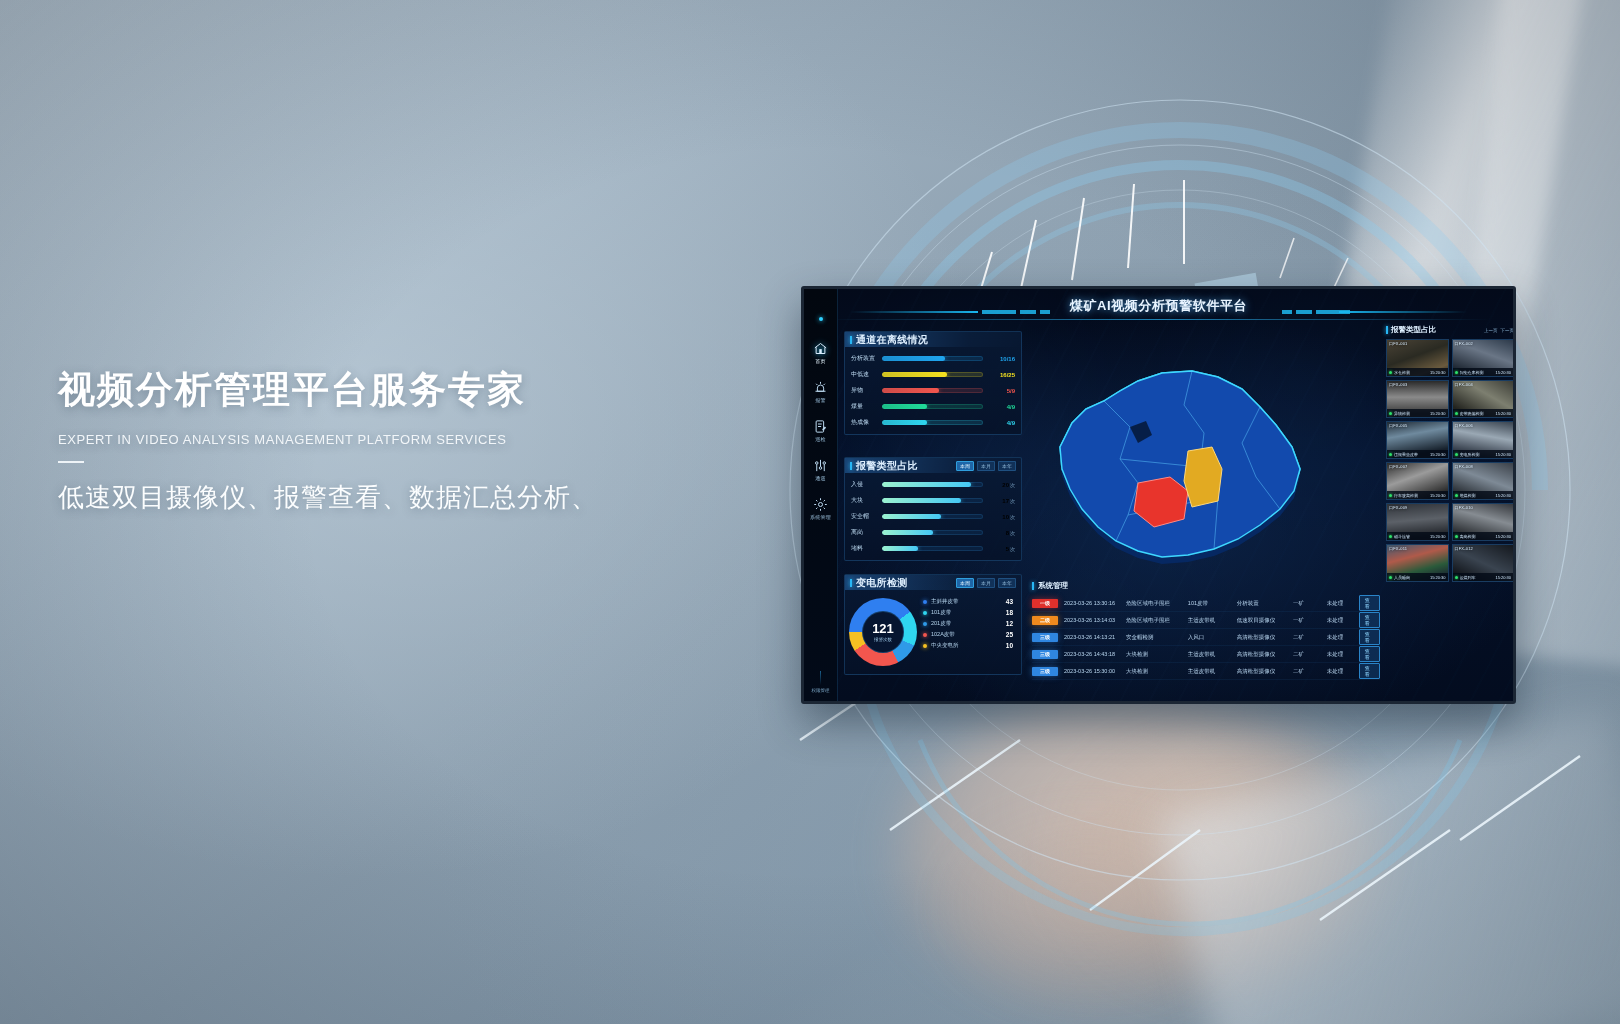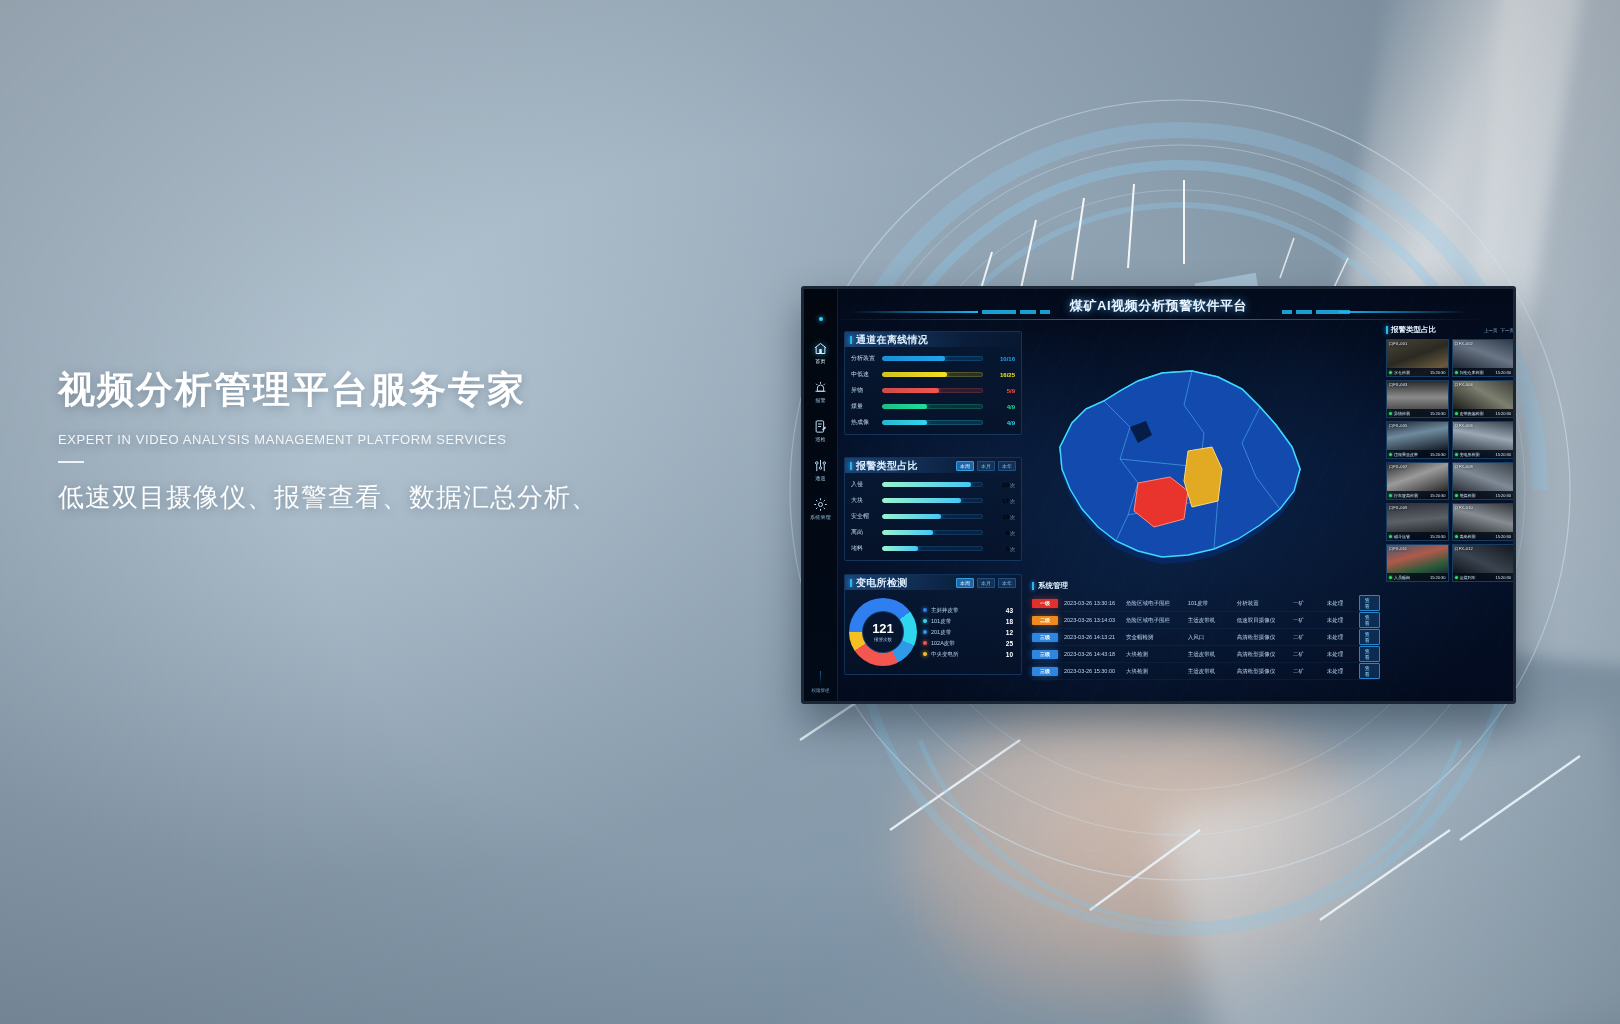--- a/index.html
+++ b/index.html
@@ -151,21 +151,21 @@
   .row { display: flex; align-items: center; gap: 5px; }
   .row .nm { width: 26px; font-size: 6px; color: #bcd9f0; white-space: nowrap; }
   .row .track {
     flex: 1; height: 5px; border-radius: 3px; position: relative; overflow: hidden;
   }
   .row .fill { position: absolute; left: 0; top: 0; bottom: 0; border-radius: 3px; }
   .row .val { width: 27px; text-align: right; font-size: 6px; font-weight: 700; white-space: nowrap; }
   .row .val .u { font-size: 5px; font-weight: 400; color: #7fa8c8; margin-left: 1px; }
 
   
-  #area-body { display: flex; padding: 8px 6px 8px 4px; gap: 6px; align-items: center; }
+  #area-body { display: flex; padding: 8px 6px 8px 4px; gap: 6px; }
   #donut-wrap { position: relative; width: 68px; height: 68px; flex: none; }
   #donut { width: 68px; height: 68px; border-radius: 50%; }
   #donut-hole {
     position: absolute; left: 13px; top: 13px; width: 42px; height: 42px; border-radius: 50%;
     background: #061530; border: 1px solid rgba(40,110,170,.45);
     display: flex; flex-direction: column; align-items: center; justify-content: center;
   }
   #donut-num { font-size: 13px; font-weight: 700; color: #fff; line-height: 1; }
   #donut-cap { font-size: 4.5px; color: #9ec7e6; margin-top: 2px; }
   #legend { flex: 1; display: flex; flex-direction: column; gap: 4px; padding-right: 2px; }

